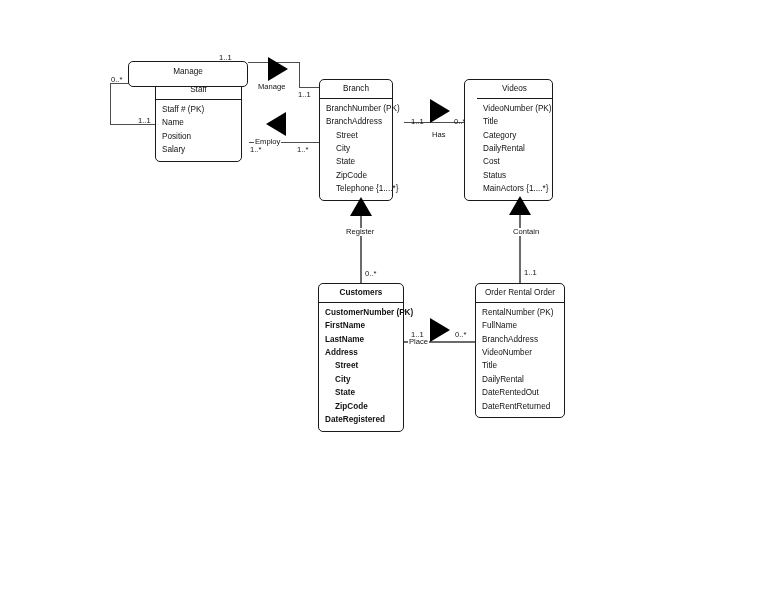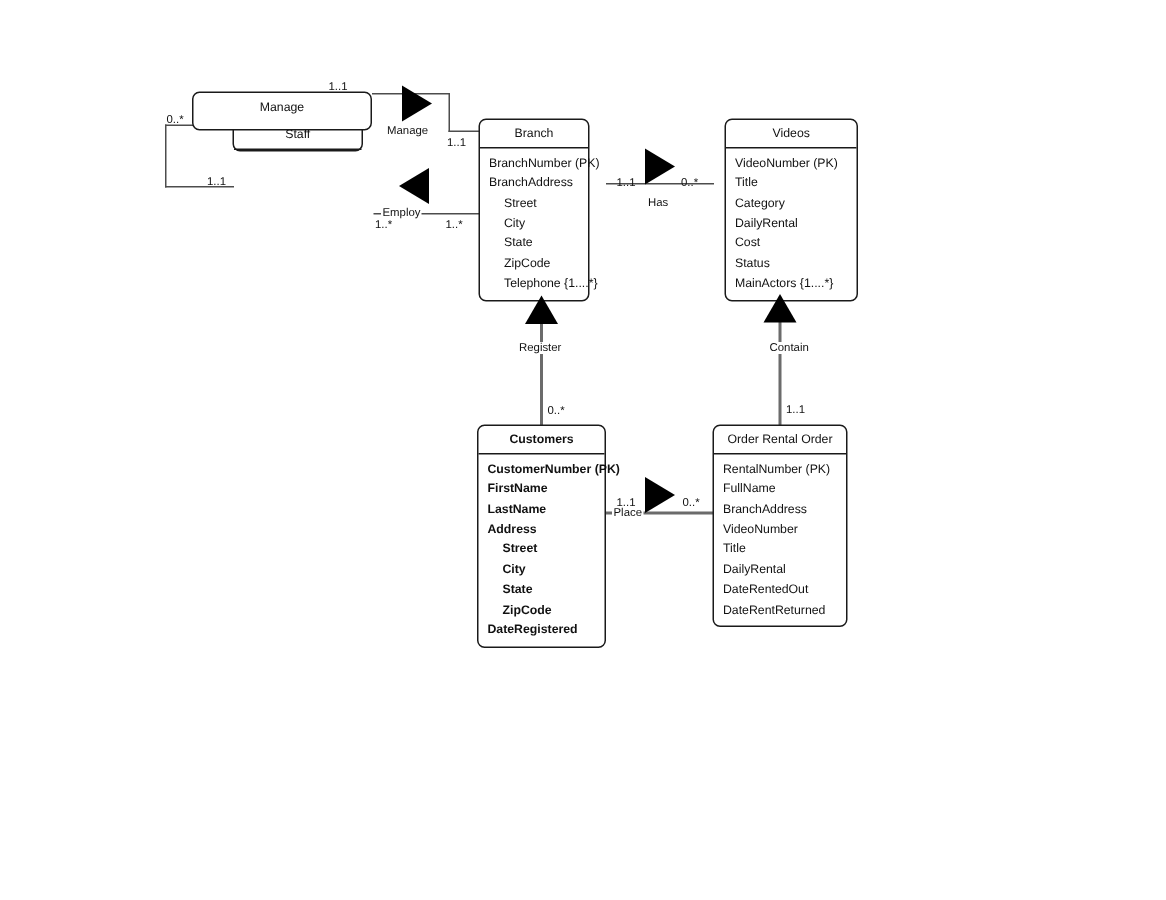--- a/index.html
+++ b/index.html
@@ -137,36 +137,42 @@
   <div class="line thick-v" style="left:519px; top:183px; height:101px;"></div>
 
   <div class="line thick-h" style="left:404px; top:341px; width:72px;"></div>
 
   <div class="relbox" style="left:128px; top:61px; width:120px; height:26px;">
     <div class="entity-title">Manage</div>
   </div>
 
   <div class="entity" style="left:155px; top:80px; width:87px;">
     <div class="entity-title">Staff</div>
+    <div class="entity-attrs">
+      <div class="attr">Staff # (PK)</div>
+      <div class="attr">Name</div>
+      <div class="attr">Position</div>
+      <div class="attr">Salary</div>
+    </div>
   </div>
 
   <div class="entity" style="left:319px; top:79px; width:74px;">
     <div class="entity-title">Branch</div>
     <div class="entity-attrs">
       <div class="attr">BranchNumber (PK)</div>
       <div class="attr">BranchAddress</div>
       <div class="attr indent">Street</div>
       <div class="attr indent">City</div>
       <div class="attr indent">State</div>
       <div class="attr indent">ZipCode</div>
       <div class="attr indent">Telephone {1....*}</div>
     </div>
   </div>
 
-  <div class="entity" style="left:483px; top:79px; width:89px;">
+  <div class="entity" style="left:464px; top:79px; width:89px;padding-left:12px;">
     <div class="entity-title">Videos</div>
     <div class="entity-attrs">
       <div class="attr">VideoNumber (PK)</div>
       <div class="attr">Title</div>
       <div class="attr">Category</div>
       <div class="attr">DailyRental</div>
       <div class="attr">Cost</div>
       <div class="attr">Status</div>
       <div class="attr">MainActors {1....*}</div>
     </div>

